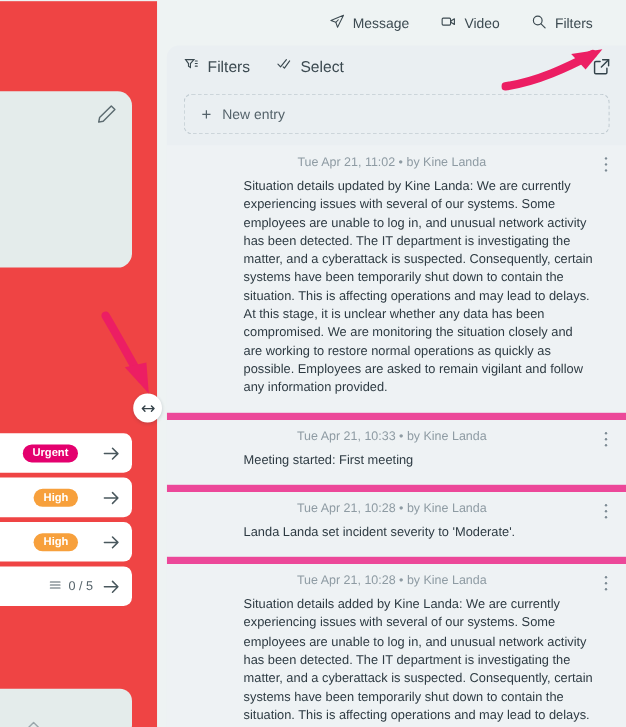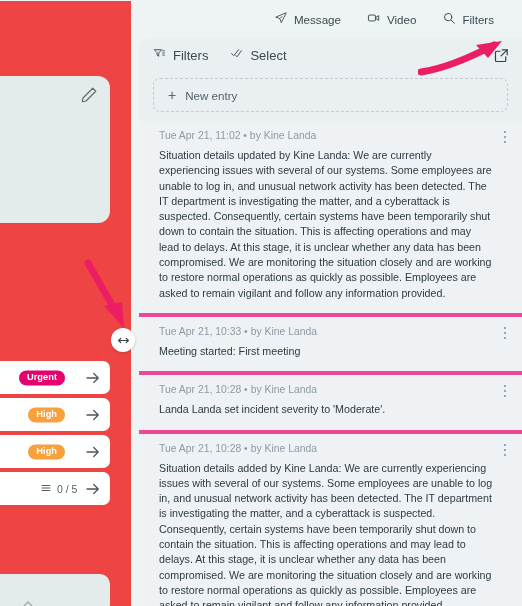--- a/index.html
+++ b/index.html
@@ -98,29 +98,29 @@
     margin:6px 14px 0;height:34px;
     border:1px dashed #c2ccd2;border-radius:7px;
     display:flex;align-items:center;gap:9px;padding-left:14px;
     box-sizing:border-box;font-size:11.6px;color:#54626a;
   }
   .new-entry .plus{font-size:14px;line-height:1;color:#54626a;}
 
   .feed{margin-top:9px;}
   .entry{
     position:relative;background:#eef2f4;
-    border-top:4px solid #ec4899;
+    border-top:6px solid #ec4899;
     padding:9px 28px 12px 20px;box-sizing:border-box;
   }
   .entry:first-child{border-top:none;}
   .entry-meta{
-    font-size:10.4px;color:#8e9ba3;margin-bottom:7px;white-space:nowrap;
+    font-size:10.4px;color:#8e9ba3;margin-bottom:7px;white-space:nowrap;text-align:center;
   }
   .entry-body{
-    font-size:10.7px;line-height:15.3px;color:#2d3a42;
+    font-size:10.7px;line-height:15.3px;color:#2d3a42;margin-left:44px;
   }
   .kebab{
     position:absolute;right:11px;top:9px;width:12px;height:14px;
     display:flex;flex-direction:column;align-items:center;justify-content:space-between;
     padding:1px 0;box-sizing:border-box;
   }
   .kebab i{display:block;width:2px;height:2px;border-radius:50%;background:#7d8b94;}
 
   
   .anno{position:absolute;pointer-events:none;}

